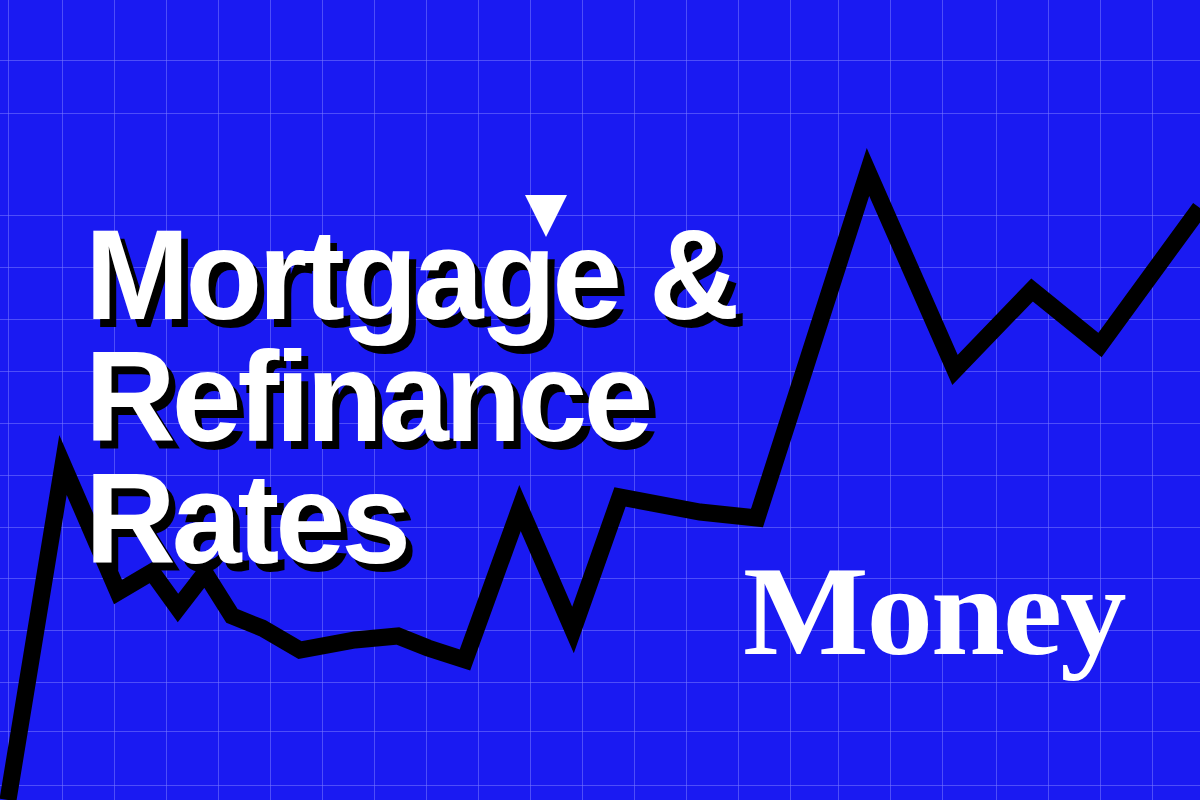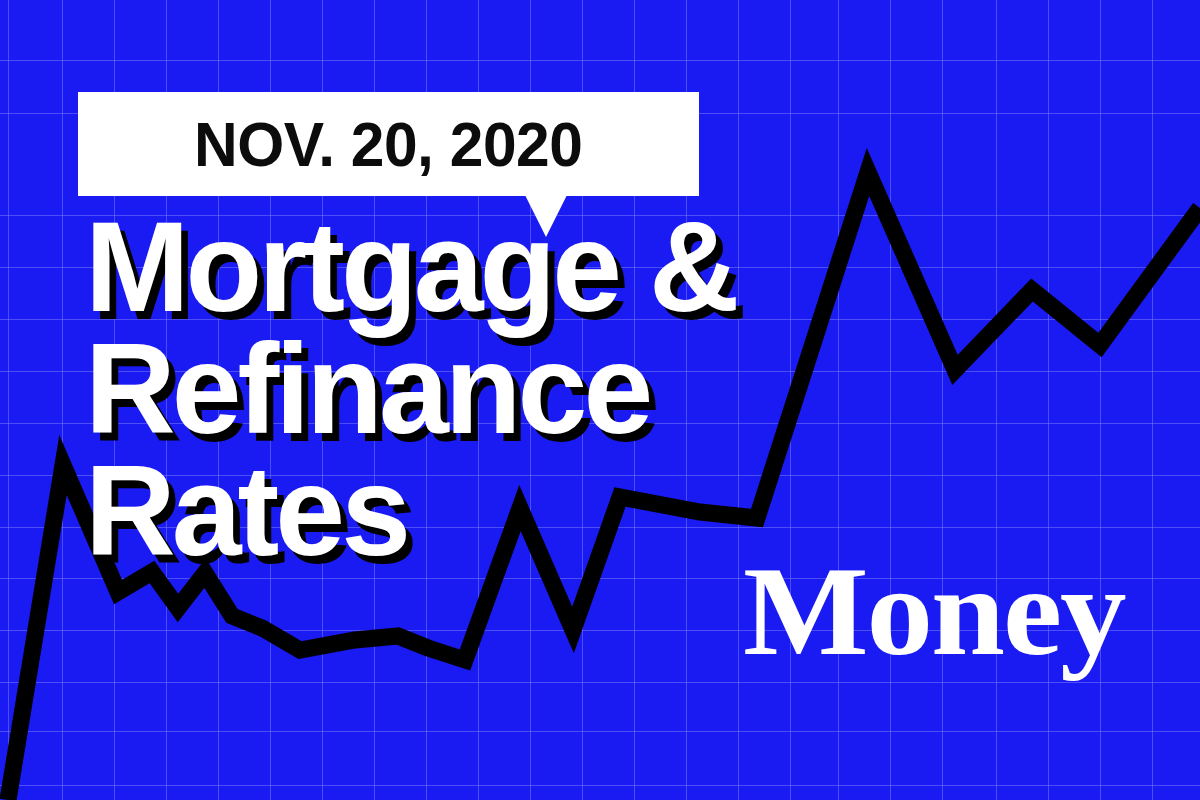--- a/index.html
+++ b/index.html
@@ -76,21 +76,21 @@
     border-left:21px solid transparent;
     border-right:21px solid transparent;
     border-top:42px solid #ffffff;
     z-index:5;
   }
 
   
   #headline {
     position:absolute;
     left:85px;
-    top:206px;
+    top:214px;
     z-index:6;
   }
   #headline .hl-line {
     font-family:"Liberation Sans", sans-serif;
     font-weight:bold;
     font-size:128px;
     line-height:122px;
     letter-spacing:-4px;
     color:#ffffff;
     white-space:nowrap;
@@ -161,23 +161,20 @@
     <div class="gline h" style="top:731px"></div>
     <div class="gline h" style="top:785px"></div>
   </div>
 
   <div id="chart-layer">
     <svg viewBox="0 0 1200 800" preserveAspectRatio="none" aria-hidden="true">
       <polyline id="trend-polyline" fill="none" stroke="#000000" stroke-width="17" stroke-linejoin="miter" stroke-linecap="butt" points="8,800 63,465 118,592 152,572 178,608 205,573 232,616 262,628 300,650 355,640 398,636 428,648 465,660 520,508 573,630 620,497 700,512 757,518 868,172 955,370 1032,290 1100,345 1200,208"></polyline>
     </svg>
   </div>
 
-  <div id="date-badge">
-    <span id="date-badge-text">NOV. 20, 2020</span>
-  </div>
   <div id="date-badge-tail"></div>
 
   <div id="headline">
     <div class="hl-line">Mortgage &amp;</div>
     <div class="hl-line">Refinance</div>
     <div class="hl-line">Rates</div>
   </div>
 
   <div id="money-logo">Money</div>
 

